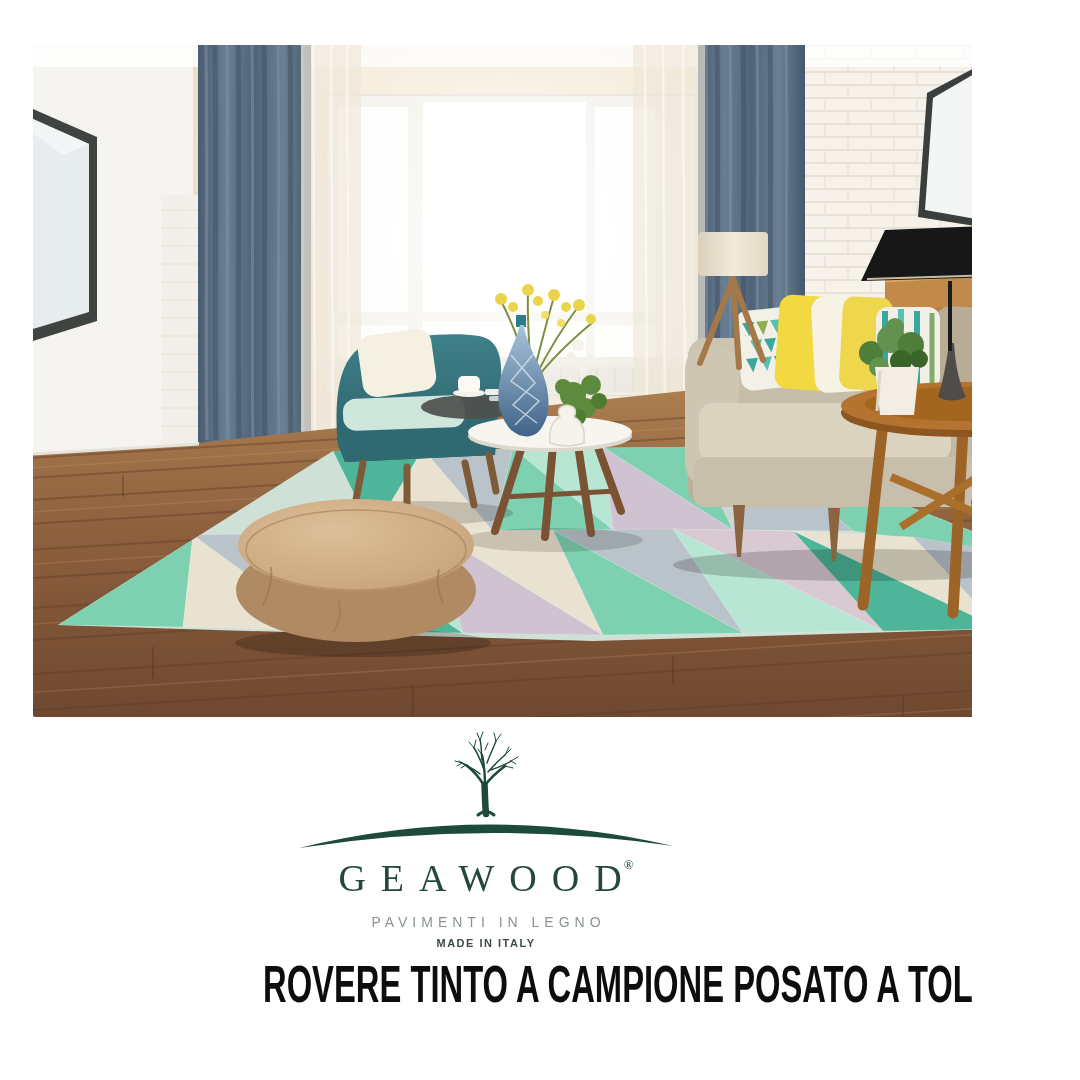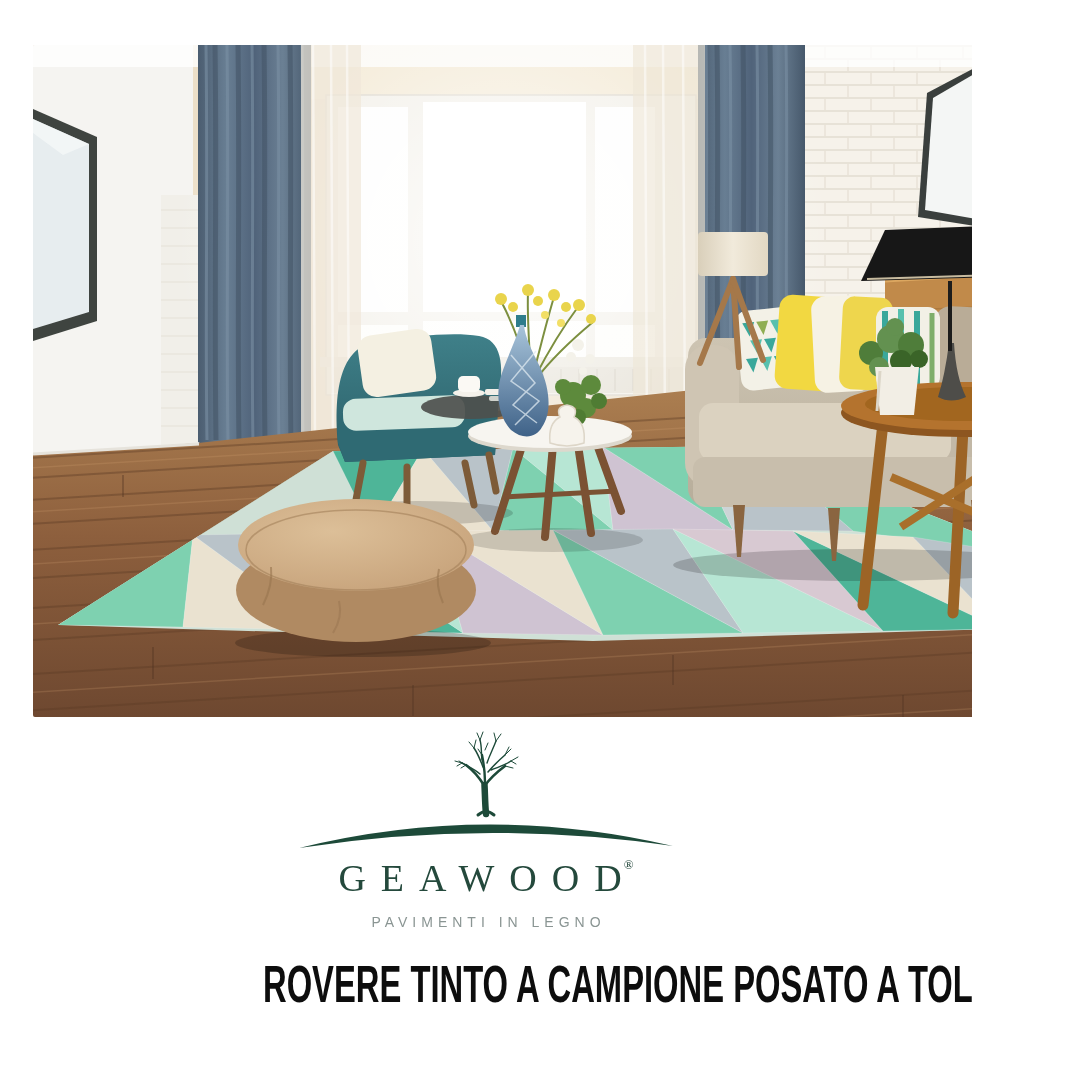--- a/index.html
+++ b/index.html
@@ -484,19 +484,20 @@
           <path d="M46,33 L42,27"></path>
             <path d="M49,28 L52,21"></path>
         </g>
       </g>
       <path d="M23,126 Q210,80 397,124 Q210,97 23,126 Z" fill="#1d4a39"></path>
     </svg>
     <div class="brand-row">
       <span class="brand">GEAWOOD</span><sup class="reg">®</sup>
     </div>
     <div class="tagline">PAVIMENTI IN LEGNO</div>
+    <div class="origin">MADE IN ITALY</div>
   </div>
 
   <div class="headline">
     <span class="headline-inner">ROVERE TINTO A CAMPIONE POSATO A TOLDA DI NAVE</span>
   </div>
 
 </div>
 
 </body></html>

